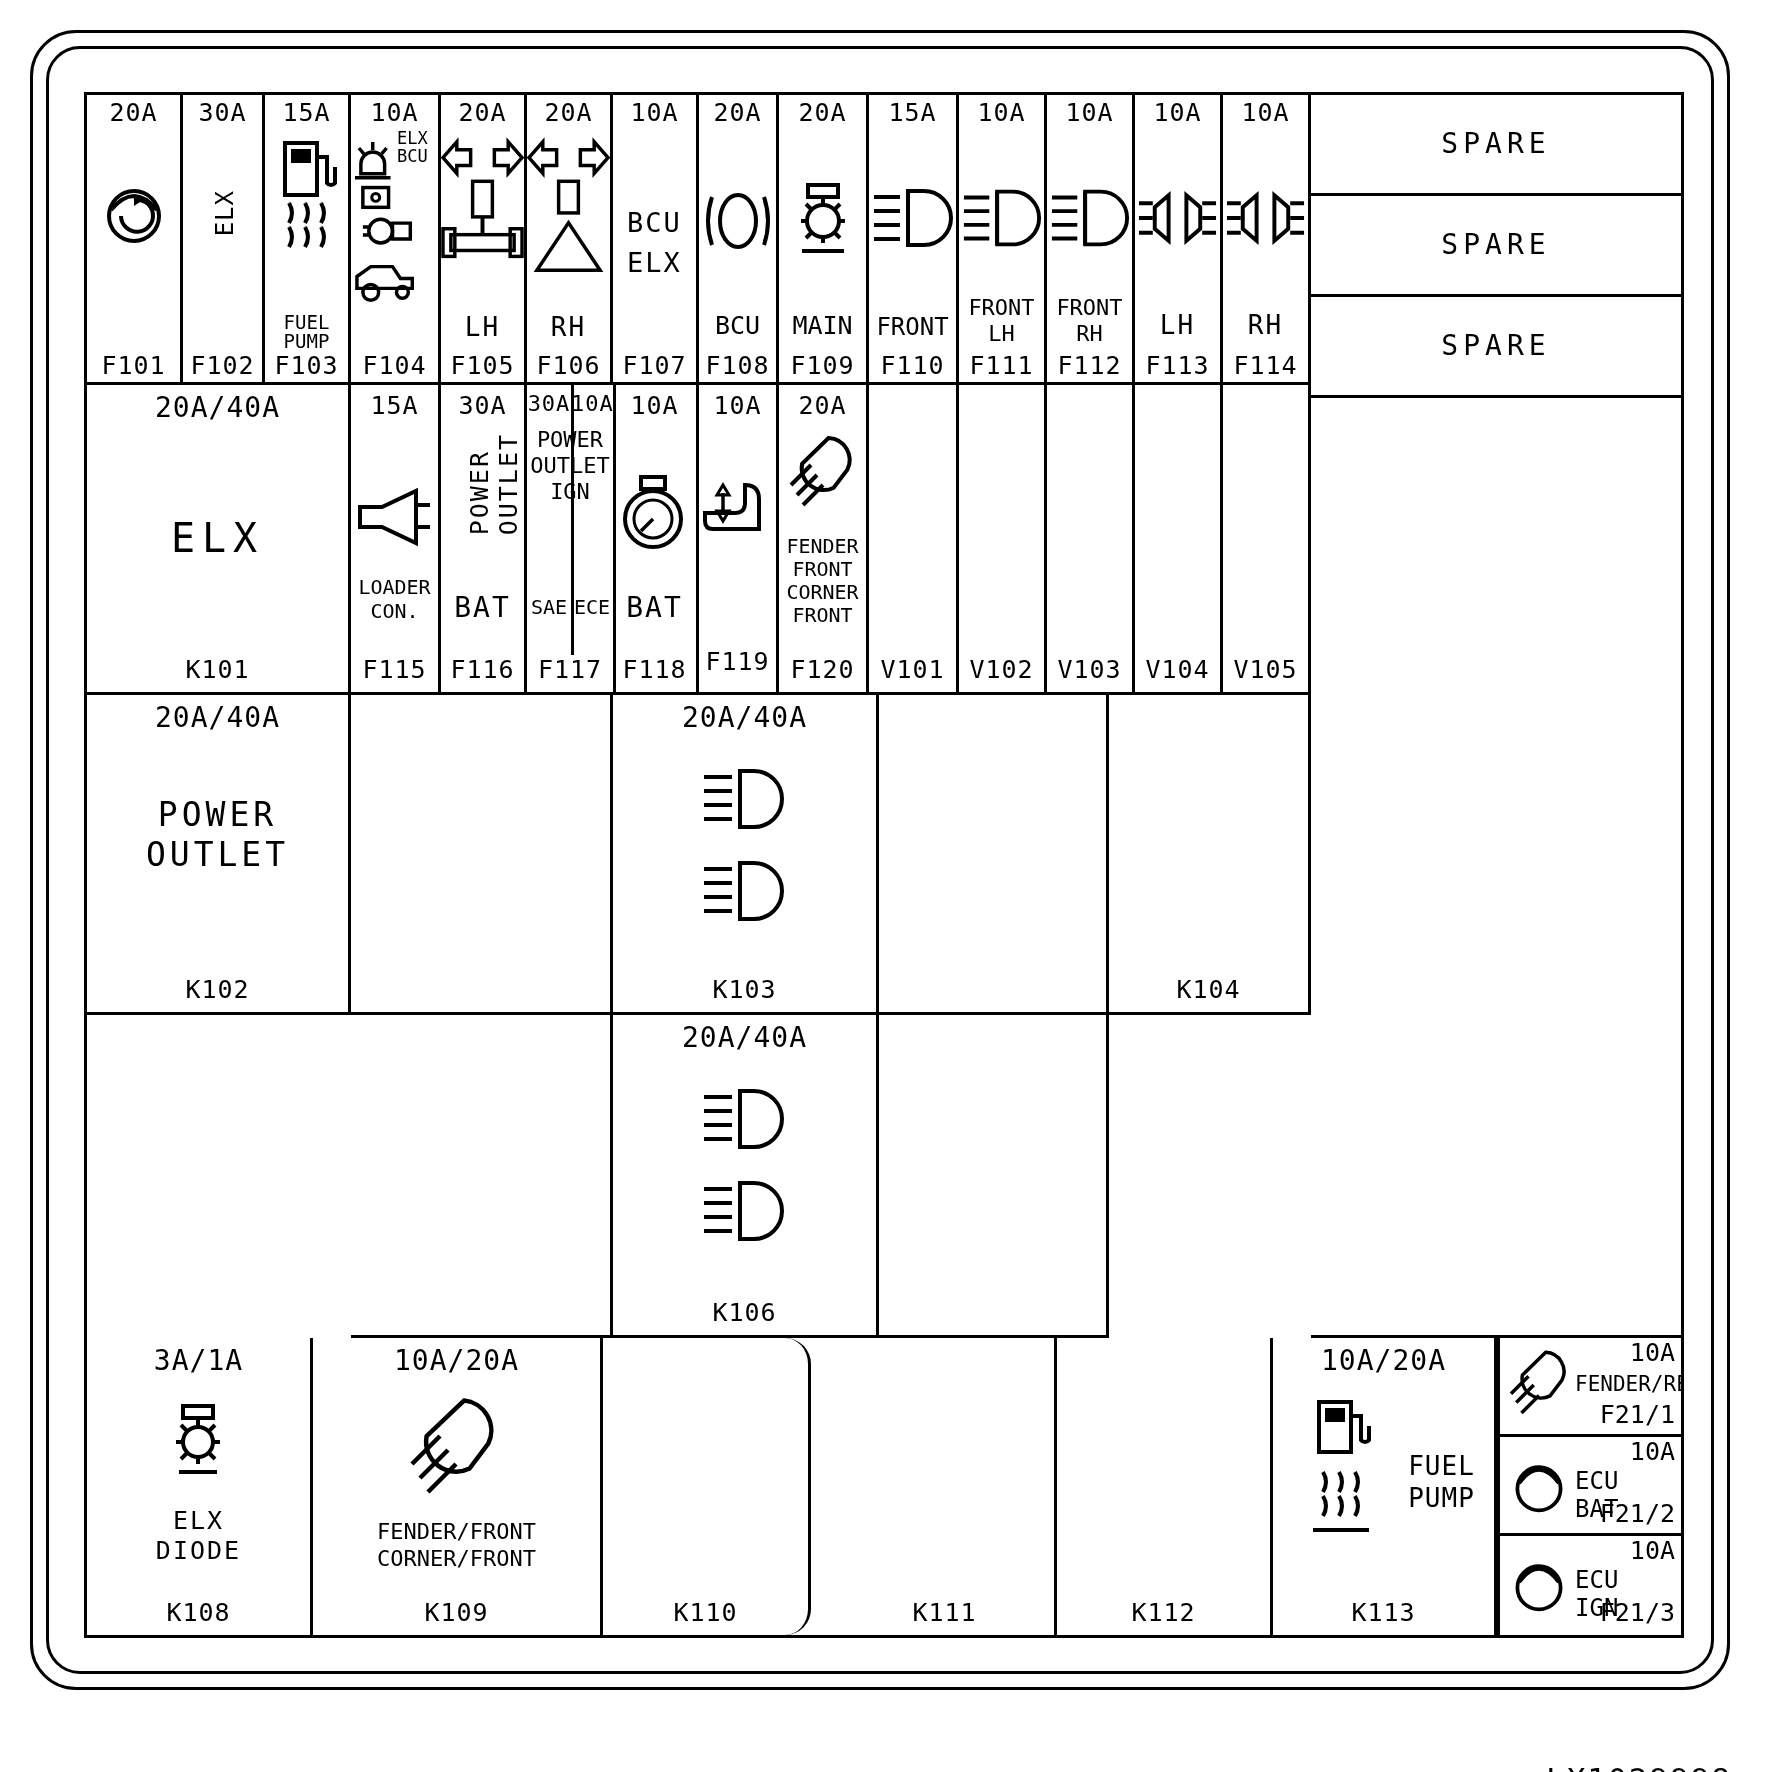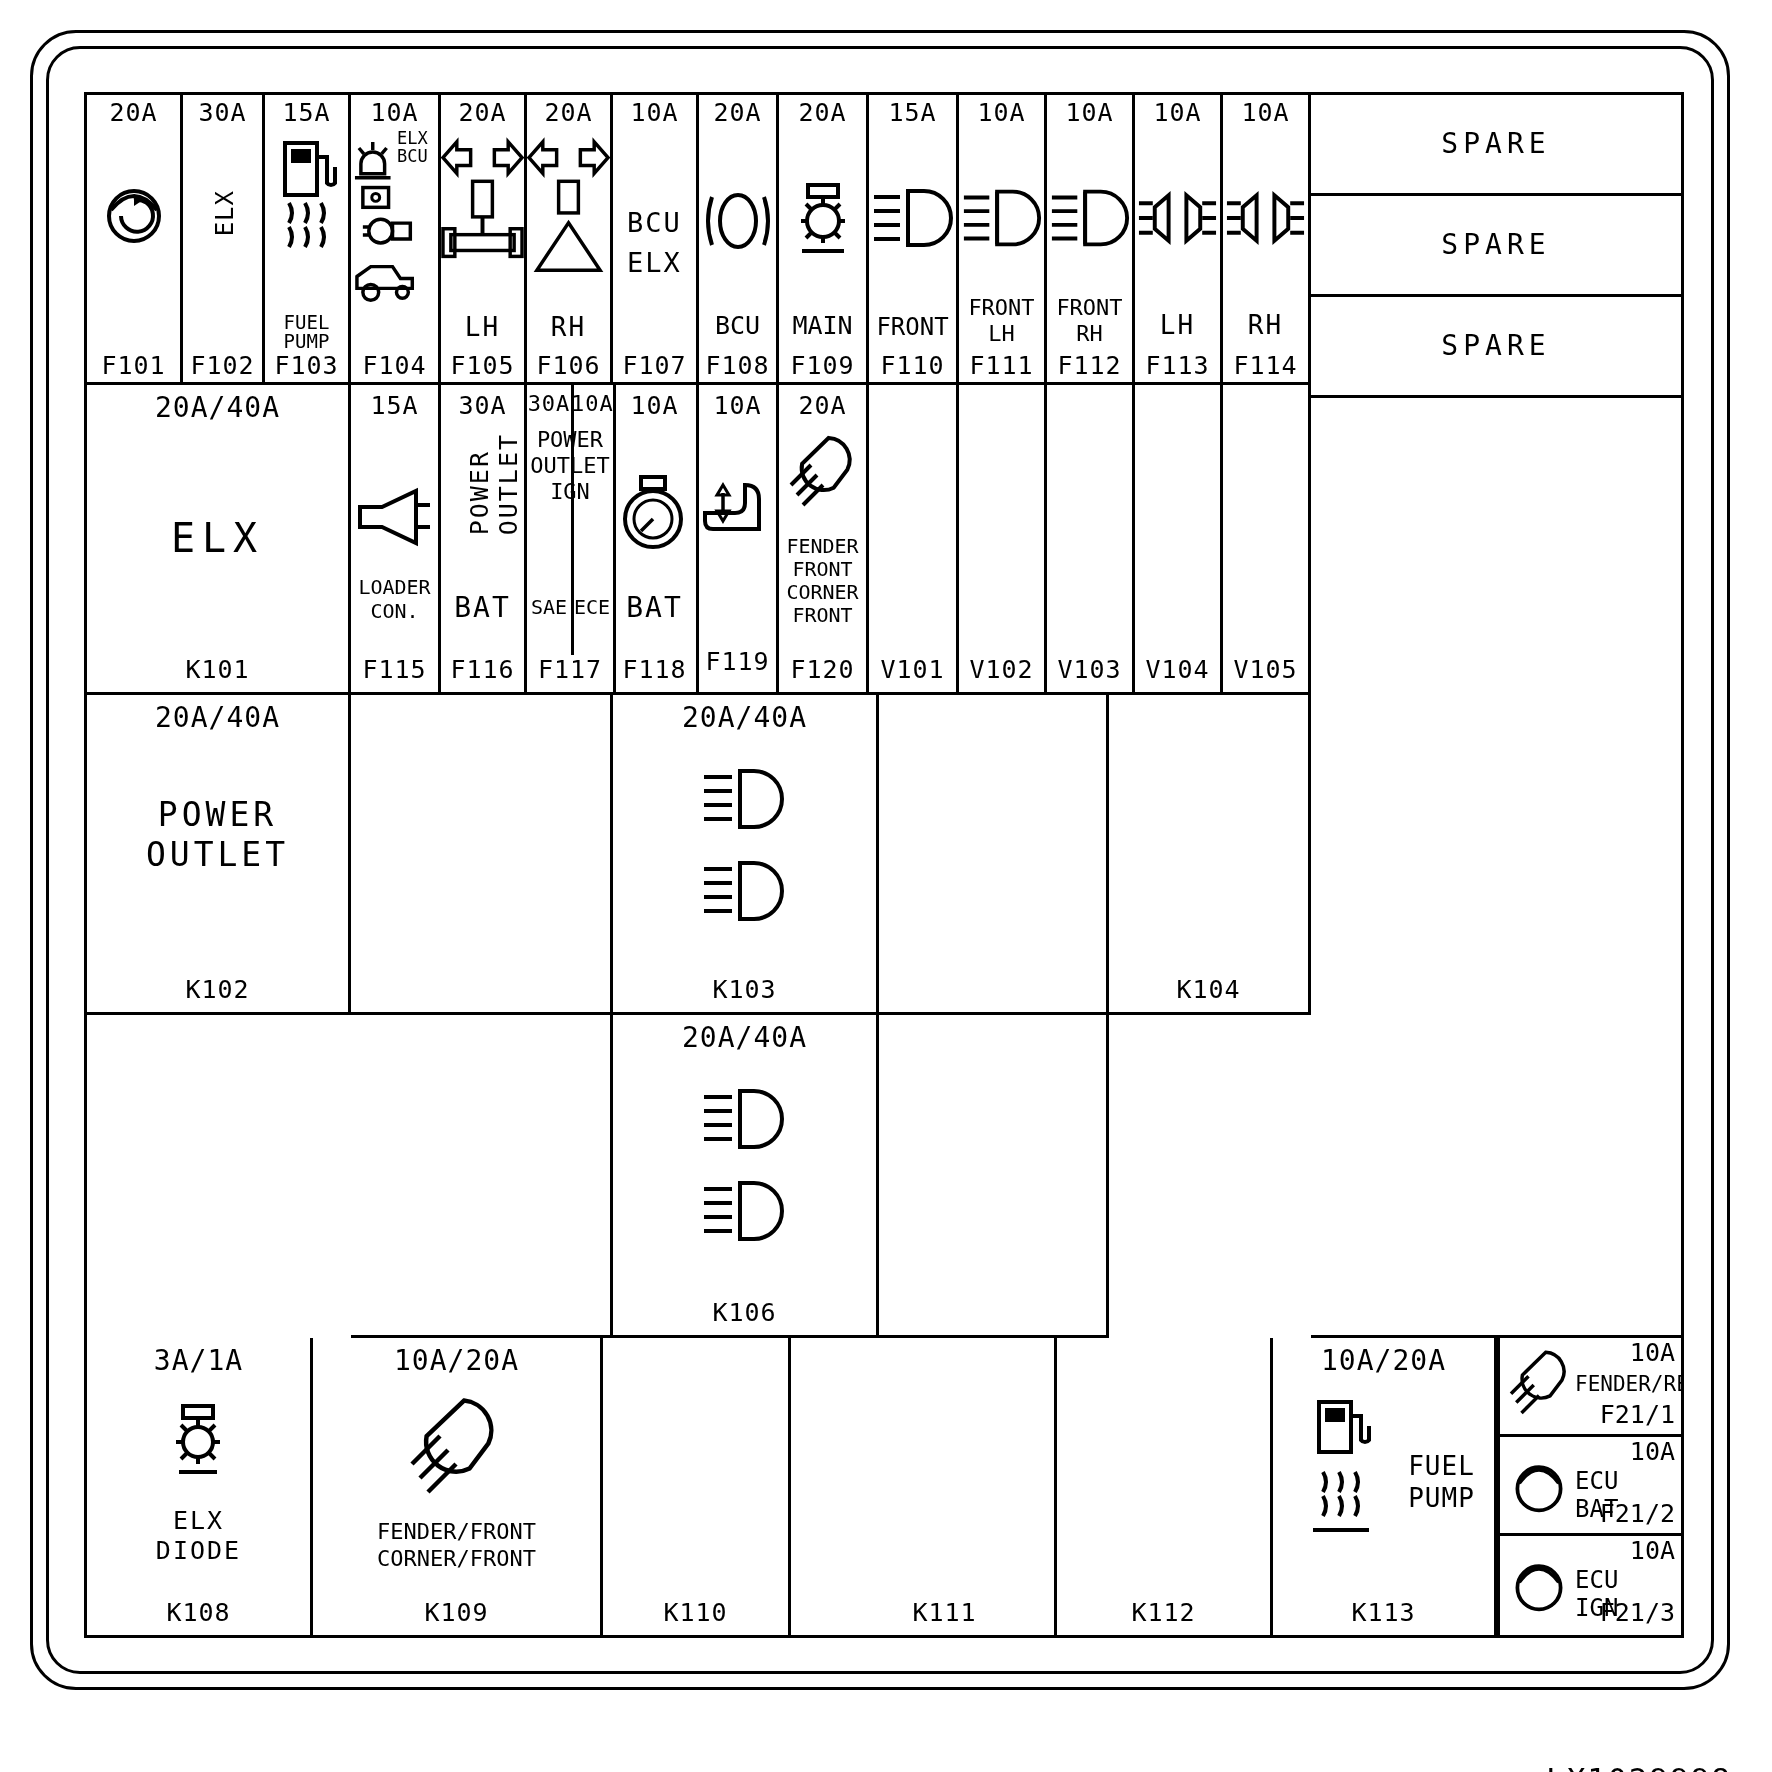--- a/index.html
+++ b/index.html
@@ -495,21 +495,21 @@
       <div class="amp" style="top:6px;font-size:28px;">10A/20A</div>
       <div class="icon-wrap" style="top:56px;">
         <svg width="110" height="110" viewBox="0 0 110 110">
           <path d="M68 8 a30 30 0 0 1 18 46 l-22 22 a30 30 0 0 1 -38 -38 z" fill="none" stroke="#000" stroke-width="4.5" transform="rotate(-8 55 50)"></path>
           <path d="M10 70 l28 -28 M18 84 l28 -28 M26 98 l28 -28" stroke="#000" stroke-width="4.5"></path>
         </svg>
       </div>
       <div class="lbl" style="top:180px;font-size:22px;line-height:27px;">FENDER/FRONT<br>CORNER/FRONT</div>
       <div class="code" style="bottom:8px;">K109</div>
     </div>
-    <div class="cell nb-b" style="left:516px;top:1243px;width:188px;height:297px;">
+    <div class="cell nb-b" style="left:516px;top:1243px;width:208px;height:297px;border-radius:26px;">
       <div class="code" style="bottom:8px;">K110</div>
     </div>
     <div class="cell nb-b" style="left:748px;top:1243px;width:222px;height:297px;">
       <div class="code" style="bottom:8px;">K111</div>
     </div>
     <div class="cell nb-b" style="left:970px;top:1243px;width:216px;height:297px;">
       <div class="code" style="bottom:8px;">K112</div>
     </div>
     <div class="cell nb-b" style="left:1186px;top:1243px;width:224px;height:297px;">
       <div class="amp" style="top:6px;font-size:28px;">10A/20A</div>

